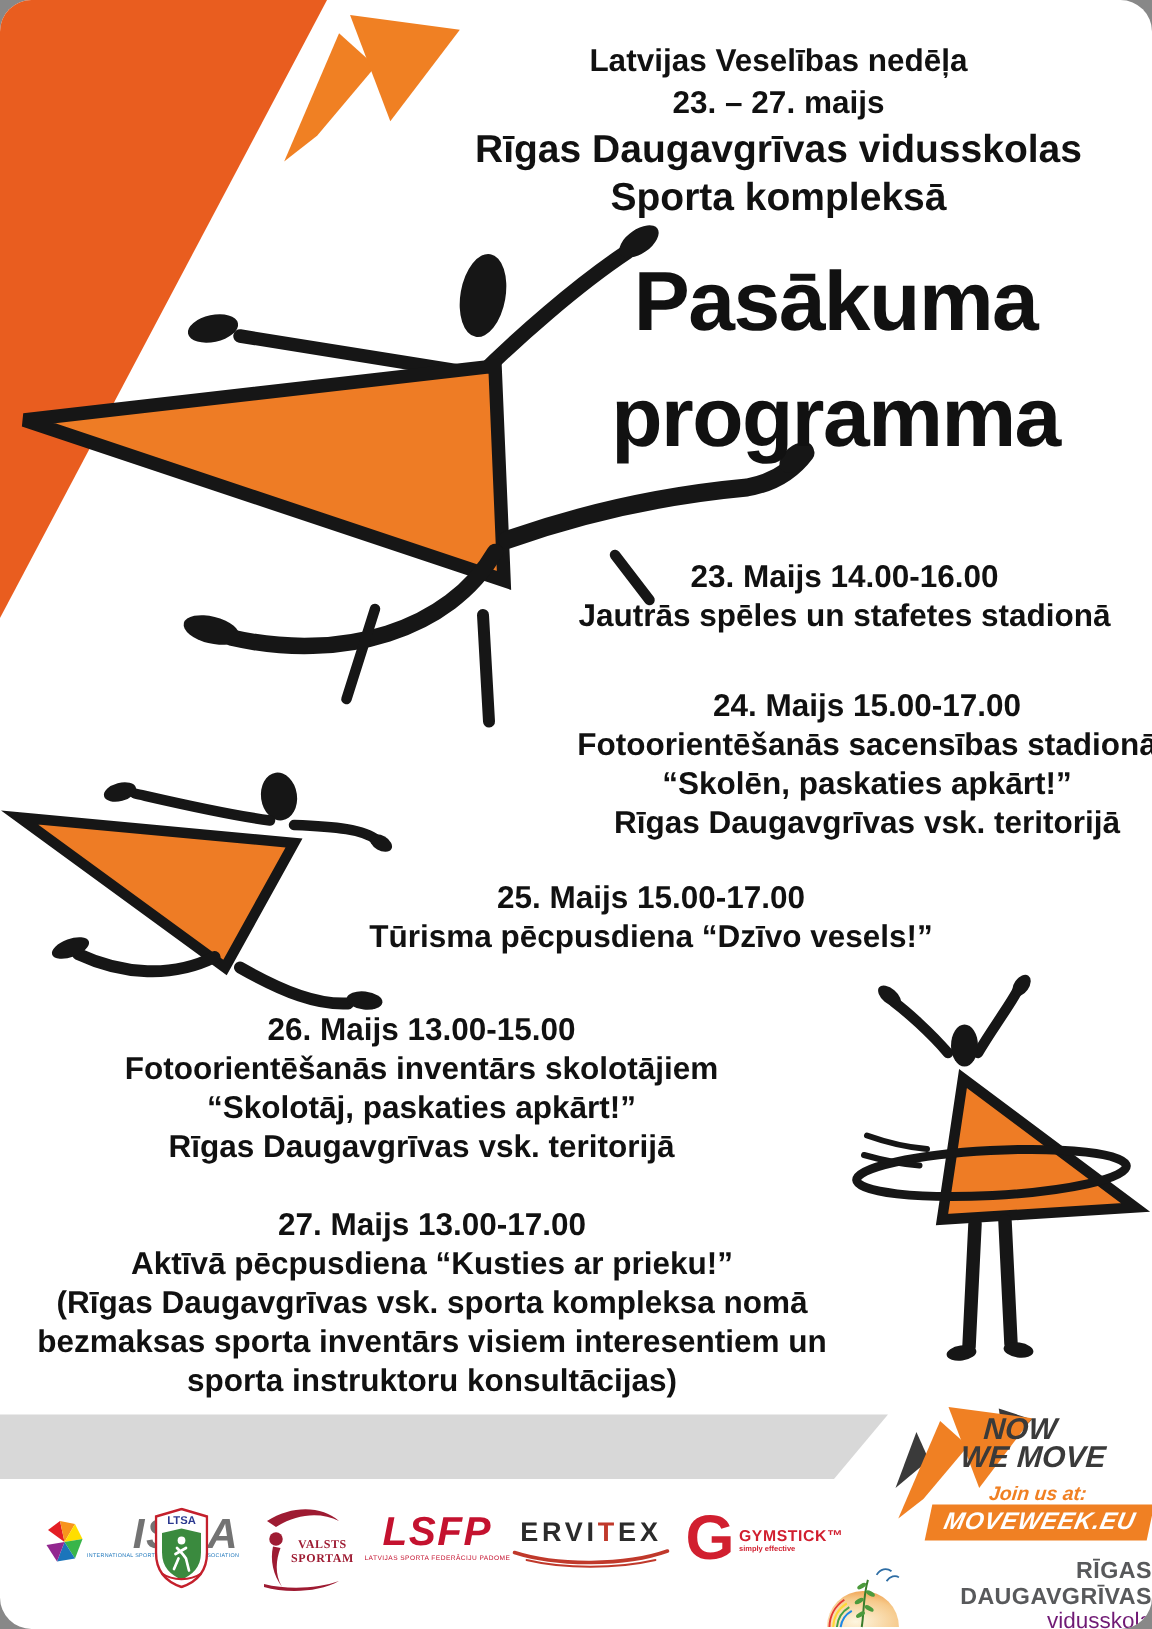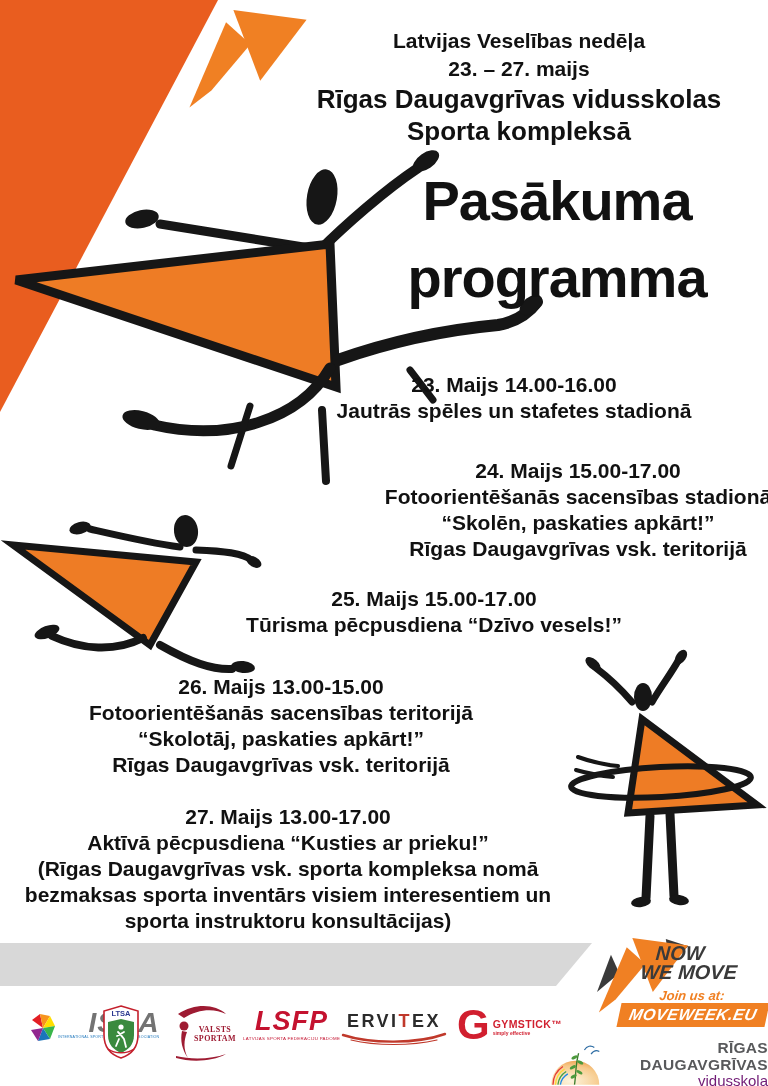--- a/index.html
+++ b/index.html
@@ -1,18 +1,18 @@
 <!DOCTYPE html>
 <html><head>
 <meta charset="utf-8">
 <style>
   html,body{margin:0;padding:0;background:#888;}
   .poster{
     position:relative;width:768px;height:1086px;background:#fff;overflow:hidden;
-    font-family:"Liberation Sans", sans-serif;margin:0 auto;
+    font-family:"Liberation Sans", sans-serif;margin:0 auto;border-radius:21px;
   }
   .abs{position:absolute;}
   svg{display:block;}
   .art{position:absolute;left:0;top:0;z-index:1;}
   .txt{position:absolute;z-index:2;color:#111;font-weight:bold;}
   .center{transform:translateX(-50%);text-align:center;white-space:nowrap;}
   .hdr-small{font-size:21px;line-height:28px;}
   .hdr-big{font-size:26px;line-height:32px;}
   .title{font-size:56px;line-height:77px;letter-spacing:-1px;}
   .entry{font-size:21px;line-height:26px;}
@@ -121,40 +121,40 @@
   <div class="txt center hdr-big" style="left:519px;top:83px;">
     <span style="display:block">Rīgas Daugavgrīvas vidusskolas</span>
     <span style="display:block">Sporta kompleksā</span>
   </div>
 
   <div class="txt center title" style="left:557px;top:162px;">
     <span style="display:block">Pasākuma</span>
     <span style="display:block">programma</span>
   </div>
 
-  <div class="txt center entry" style="left:514px;top:372px;">
+  <div class="txt center entry" style="left:563px;top:372px;">
     <span>23. Maijs 14.00-16.00</span>
     <span>Jautrās spēles un stafetes stadionā</span>
   </div>
 
   <div class="txt center entry" style="left:578px;top:458px;text-align:center;">
     <span>24. Maijs 15.00-17.00</span>
     <span>Fotoorientēšanās sacensības stadionā</span>
     <span>“Skolēn, paskaties apkārt!”</span>
     <span>Rīgas Daugavgrīvas vsk. teritorijā</span>
   </div>
 
   <div class="txt center entry" style="left:434px;top:586px;">
     <span>25. Maijs 15.00-17.00</span>
     <span>Tūrisma pēcpusdiena “Dzīvo vesels!”</span>
   </div>
 
   <div class="txt center entry" style="left:281px;top:674px;">
     <span>26. Maijs 13.00-15.00</span>
-    <span>Fotoorientēšanās sacensības teritorijā</span>
+    <span>Fotoorientēšanās inventārs skolotājiem</span>
     <span>“Skolotāj, paskaties apkārt!”</span>
     <span>Rīgas Daugavgrīvas vsk. teritorijā</span>
   </div>
 
   <div class="txt center entry" style="left:288px;top:804px;">
     <span>27. Maijs 13.00-17.00</span>
     <span>Aktīvā pēcpusdiena “Kusties ar prieku!”</span>
     <span>(Rīgas Daugavgrīvas vsk. sporta kompleksa nomā</span>
     <span>bezmaksas sporta inventārs visiem interesentiem un</span>
     <span>sporta instruktoru konsultācijas)</span>

